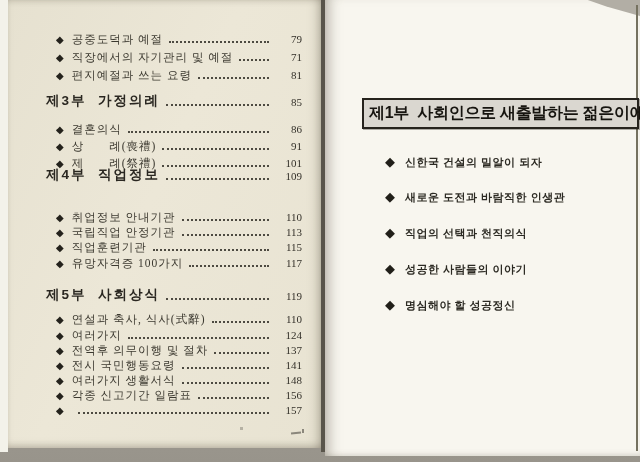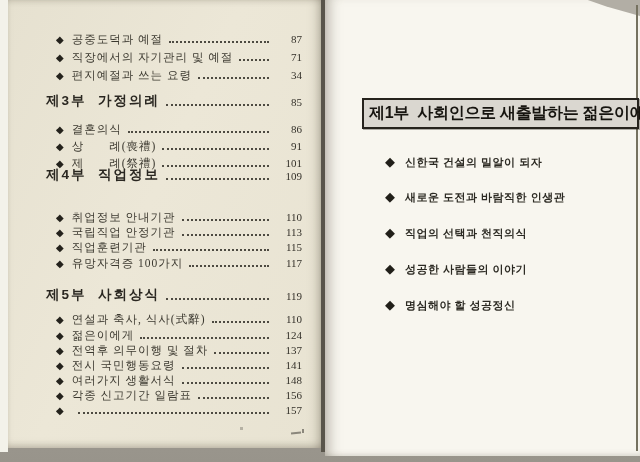--- a/index.html
+++ b/index.html
@@ -73,33 +73,33 @@
 <div class="scan">
 
   <div class="left-strip"></div>
 
   <div class="left-page">
     <div id="toc-list">
         <div class="toc-row item" style="top: 31px;">
     <span class="bullet">◆</span>
     <span class="label">공중도덕과 예절</span>
     <span class="dots"></span>
-    <span class="pagenum">87</span>
+    <span class="pagenum">79</span>
   </div>
         <div class="toc-row item" style="top: 49px;">
     <span class="bullet">◆</span>
     <span class="label">직장에서의 자기관리 및 예절</span>
     <span class="dots"></span>
     <span class="pagenum">71</span>
   </div>
         <div class="toc-row item" style="top: 67px;">
     <span class="bullet">◆</span>
     <span class="label">편지예절과 쓰는 요령</span>
     <span class="dots"></span>
-    <span class="pagenum">34</span>
+    <span class="pagenum">81</span>
   </div>
         <div class="toc-row part" style="top: 90px;">
 
     <span class="label">제3부  가정의례</span>
     <span class="dots"></span>
     <span class="pagenum">85</span>
   </div>
         <div class="toc-row item" style="top: 121px;">
     <span class="bullet">◆</span>
     <span class="label">결혼의식</span>
@@ -155,21 +155,21 @@
     <span class="pagenum">119</span>
   </div>
         <div class="toc-row item" style="top: 311px;">
     <span class="bullet">◆</span>
     <span class="label">연설과 축사, 식사(式辭)</span>
     <span class="dots"></span>
     <span class="pagenum">110</span>
   </div>
         <div class="toc-row item" style="top: 327px;">
     <span class="bullet">◆</span>
-    <span class="label">젊은이에게</span>
+    <span class="label">여러가지</span>
     <span class="dots"></span>
     <span class="pagenum">124</span>
   </div>
         <div class="toc-row item" style="top: 342px;">
     <span class="bullet">◆</span>
     <span class="label">전역후 의무이행 및 절차</span>
     <span class="dots"></span>
     <span class="pagenum">137</span>
   </div>
         <div class="toc-row item" style="top: 357px;">

